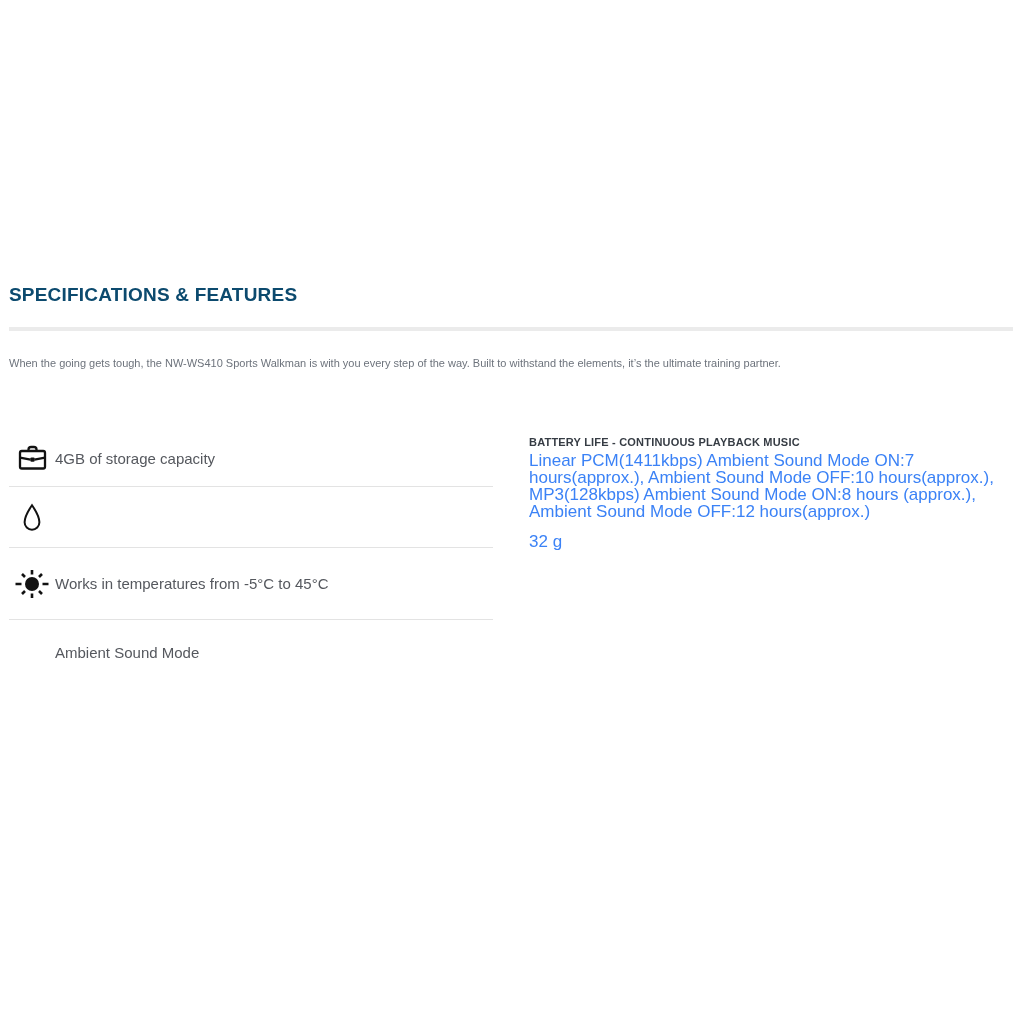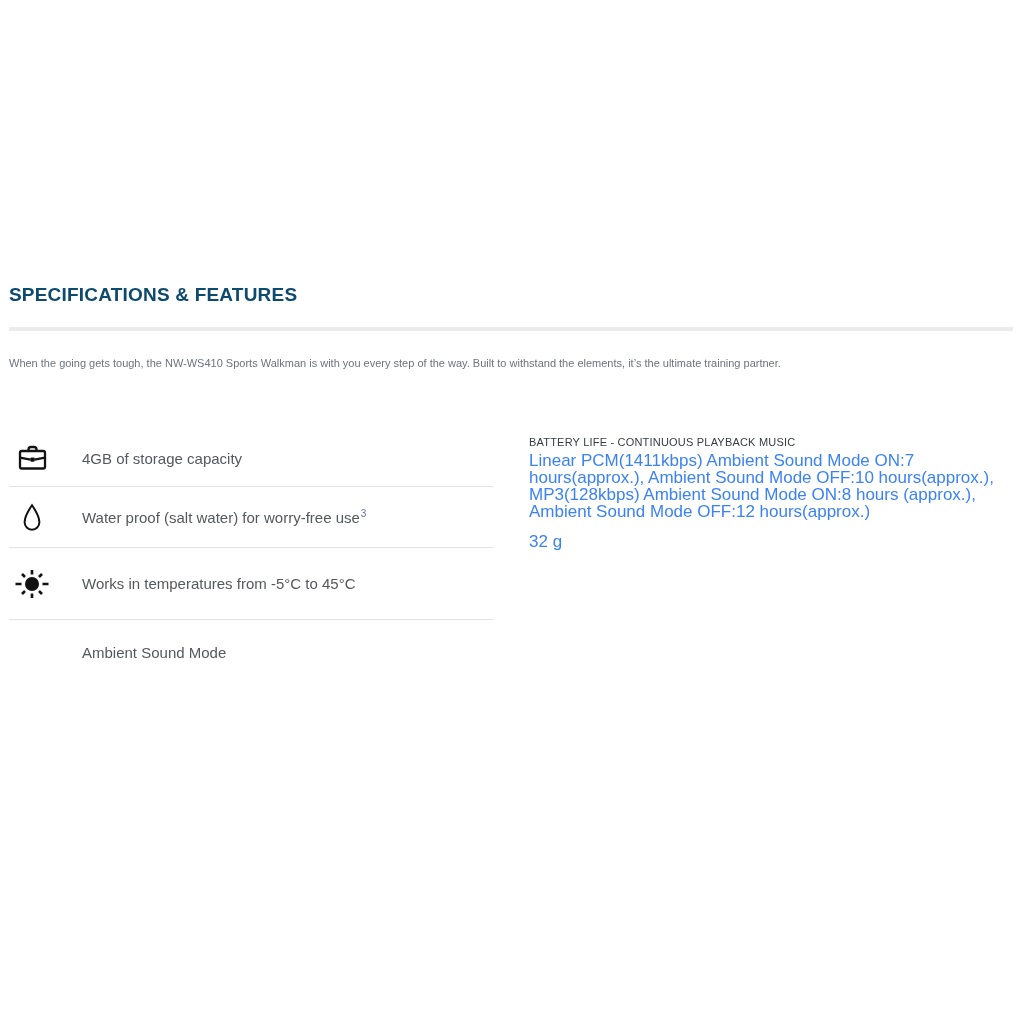--- a/index.html
+++ b/index.html
@@ -25,40 +25,39 @@
     font-size: 11px; color: #6d737c; line-height: 17px;
     white-space: nowrap;
   }
   .features {
     position: absolute; left: 9px; top: 430px;
     width: 484px;
   }
   .feature-row {
     display: flex; align-items: center;
     border-bottom: 1px solid #e3e3e3;
-    gap: 27px;
   }
   .feature-row.last { border-bottom: none; }
   .icon-cell {
     width: 46px; min-width: 46px;
     display: flex; align-items: center; justify-content: center;
   }
   .feature-label {
     font-size: 15px; color: #55585e;
   }
   .footnote-sup {
     font-size: 10px; color: #666bb0;
     vertical-align: super; margin-left: 1px;
   }
   .specs {
     position: absolute; left: 529px; top: 436px;
     width: 478px;
   }
   .spec-label {
-    font-size: 11px; font-weight: 400; color: #363c44;
+    font-size: 11px; font-weight: 700; color: #363c44;
     letter-spacing: 0.2px; line-height: 13px;
   }
   .spec-value {
     margin-top: 3px;
     font-size: 17px; color: #3b82f6; line-height: 17px;
   }
   .spec-group + .spec-group { margin-top: 13px; }
   svg { display: block; }
 </style>
 </head>
@@ -83,21 +82,20 @@
     </span>
     <span class="feature-label"><span>4GB of storage capacity</span></span>
   </div>
 
   <div class="feature-row" style="height:61px">
     <span class="icon-cell">
       <svg width="22" height="28" viewBox="0 0 22 28" fill="none">
         <path d="M11 2.2 C11 2.2 3.6 13 3.6 19.3 A7.4 7.4 0 0 0 18.4 19.3 C18.4 13 11 2.2 11 2.2 Z" stroke="#121212" stroke-width="2"></path>
       </svg>
     </span>
-    <span class="feature-label"><span>Water proof (salt water) for worry-free use</span><sup class="footnote-sup">3</sup></span>
   </div>
 
   <div class="feature-row" style="height:72px">
     <span class="icon-cell">
       <svg width="36" height="34" viewBox="0 0 36 34" fill="none">
         <circle cx="18" cy="17" r="7" fill="#121212"></circle>
         <path d="M18 3 V7.5 M18 26.5 V31 M1.5 17 H7.5 M28.5 17 H34.5 M8 7 L11 10 M25 10 L28 7 M8 27 L11 24 M25 24 L28 27" stroke="#121212" stroke-width="2.6"></path>
       </svg>
     </span>
     <span class="feature-label"><span>Works in temperatures from -5°C to 45°C</span></span>

